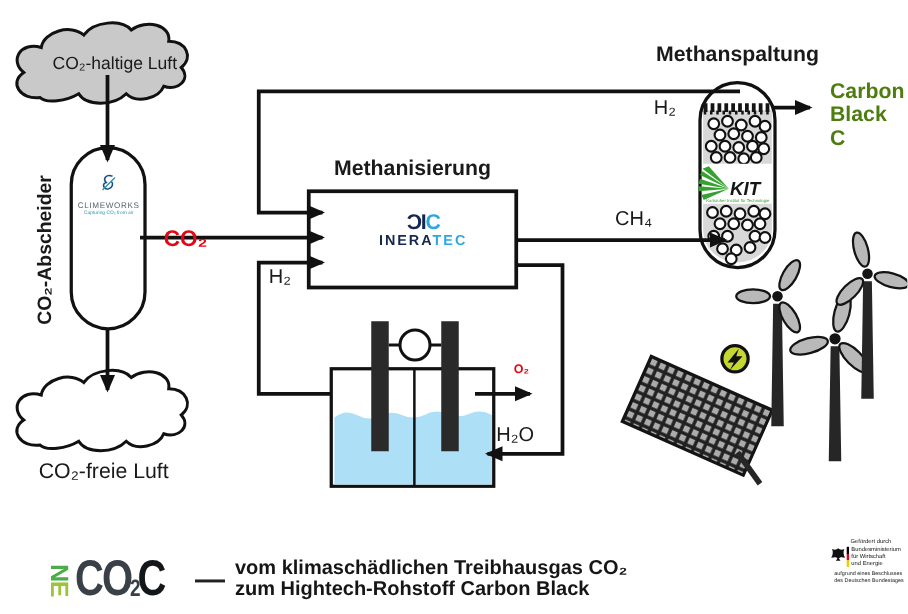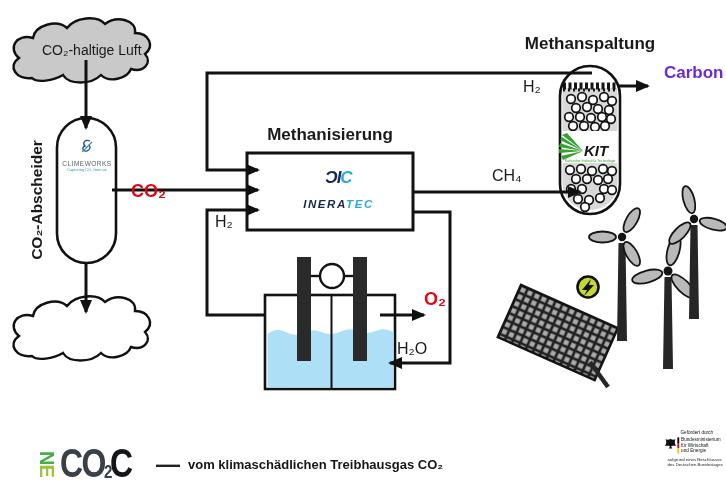--- a/index.html
+++ b/index.html
@@ -11,37 +11,37 @@
   .red{color:#e30613;}
   .center{text-align:center;}
   
   .vlabel{position:absolute;left:37px;top:200px;transform:translate(-50%,-50%) rotate(-90deg);
           font-weight:700;font-size:15.5px;color:#1a1a1a;white-space:nowrap;}
   
   .climeworks{position:absolute;left:59px;top:138px;width:56px;text-align:center;}
   .cw-name{font-size:6.5px;letter-spacing:.5px;color:#57616b;margin-top:1px;}
   .cw-tag{font-size:5px;color:#2a96ab;transform:scale(.78);transform-origin:top center;}
   
-  .ineratec{position:absolute;left:247px;top:169px;width:183px;text-align:center;font-style:italic;}
+  .ineratec{position:absolute;left:247px;top:169px;width:183px;text-align:center;}
   .in-icon{font-size:17px;font-weight:900;letter-spacing:-1px;line-height:17px;}
-  .in-name{font-size:11.5px;font-weight:800;letter-spacing:1.6px;margin-top:12px;}
+  .in-name{font-size:11.5px;font-weight:800;letter-spacing:1.6px;margin-top:1px;}
   .in-dark{color:#16284e;} .in-light{color:#2aa9e0;}
   
-  .product{position:absolute;left:664px;top:63px;font-size:17px;font-weight:700;color:#6d28d9;line-height:19px;}
+  .product{position:absolute;left:664px;top:63px;font-size:17px;font-weight:700;color:#4d7c0f;line-height:19px;}
   
   .ne-wrap{position:absolute;left:34px;top:446px;width:24px;height:36px;}
   .ne{position:absolute;left:50%;top:50%;transform:translate(-50%,-50%) rotate(90deg);
       font-size:20px;font-weight:800;letter-spacing:-1px;}
   .ne-n{color:#4aad4a;} .ne-e{color:#9cc33c;}
   .co2c{position:absolute;left:60px;top:441px;font-size:40px;font-weight:800;letter-spacing:-2px;
         color:#3a4048;transform:scaleX(.8);transform-origin:left top;}
   .co2c .sub{font-size:19px;position:relative;top:1px;margin:0 -1px;}
   .co2c .lastc{color:#14171a;}
   .dash{position:absolute;left:156px;top:450px;font-size:24px;font-weight:700;color:#222;}
-  .tagline{position:absolute;left:188px;top:456px;font-size:13px;font-weight:700;color:#161616;line-height:17px;}
+  .tagline{position:absolute;left:188px;top:446px;font-size:16px;font-weight:700;color:#161616;line-height:17px;}
   
   .fund{position:absolute;left:660px;top:430px;width:64px;height:58px;}
   .fund-inner{transform:scale(.62);transform-origin:top left;width:104px;color:#111;}
   .f-h{margin-left:33px;font-size:7.5px;}
   .f-row{display:flex;margin-top:3px;margin-left:7px;align-items:flex-start;}
   .f-stripe{width:3px;height:26px;margin:0 3px 0 1px;
             background:linear-gradient(to bottom,#000 0 34%,#e1001a 34% 67%,#f6c800 67% 100%);}
   .f-min{font-size:7.5px;line-height:8.5px;}
   .f-note{margin-top:6px;margin-left:12px;font-size:7px;line-height:8px;color:#222;}
 </style>
@@ -193,36 +193,38 @@
       <path d="M591,279 L582,290 L587,290 L584,296 L594,285 L589,285 Z" fill="#111"></path>
     </g>
   </svg>
 
   <div class="lbl" style="left:42px;top:0px;font-size:14px;margin-top:43px;">CO₂-haltige Luft</div>
 
   <div class="vlabel">CO₂-Abscheider</div>
 
   <div class="lbl bold red" style="left:131px;top:167px;font-size:18px;margin-top:15px;">CO₂</div>
 
+  <div class="lbl" style="left:31px;top:368px;font-size:17px;">CO₂-freie Luft</div>
 
   <div class="lbl bold center" style="left:247px;top:126px;width:166px;font-size:17px;">Methanisierung</div>
 
   <div class="lbl bold center" style="left:520px;top:35px;width:140px;font-size:17px;">Methanspaltung</div>
 
   <div class="lbl" style="left:523px;top:78px;font-size:16px;">H₂</div>
 
   <div class="lbl" style="left:492px;top:167px;font-size:16px;">CH₄</div>
 
   <div class="product">
     <div>Carbon</div>
+    <div>Black C</div>
   </div>
 
   <div class="lbl" style="left:215px;top:213px;font-size:16px;">H₂</div>
 
-  <div class="lbl bold red" style="left:424px;top:290px;font-size:18px;">O₂</div>
+  <div class="lbl bold red" style="left:411px;top:290px;font-size:10px;">O₂</div>
 
   <div class="lbl" style="left:397px;top:340px;font-size:16px;text-align:center;">H₂O</div>
 
 
   <div class="climeworks">
     <svg width="18" height="17" viewBox="0 0 18 17">
       <path d="M12,3 C7,1 4,5 7,8 C3,9 5,14 9,13 C12,12 13,9 11,7" fill="none" stroke="#1d4e89" stroke-width="1.3"></path>
       <path d="M4,14 L14,4" stroke="#2a96ab" stroke-width="1.1"></path>
     </svg>
     <div class="cw-name">CLIMEWORKS</div>
@@ -235,20 +237,21 @@
   </div>
 
   <div class="ne-wrap">
     <span class="ne"><span class="ne-n">N</span><span class="ne-e">E</span></span>
   </div>
   <div class="co2c"><span>CO</span><span class="sub">2</span><span class="lastc">C</span></div>
 
   <div class="dash">—</div>
   <div class="tagline">
     <div>vom klimaschädlichen Treibhausgas CO₂</div>
+    <div>zum Hightech-Rohstoff Carbon Black</div>
   </div>
 
   <div class="fund">
     <div class="fund-inner">
       <div class="f-h">Gefördert durch</div>
       <div class="f-row">
         <svg width="20" height="20" viewBox="0 0 20 20">
           <path d="M10,2 C8,4 5,4 2,3 C4,7 3,11 1,14 C5,13 8,13 9,15 L7,18 L13,18 L11,15
                    C12,13 15,13 19,14 C17,11 16,7 18,3 C15,4 12,4 10,2 Z" fill="#111"></path>
         </svg>

